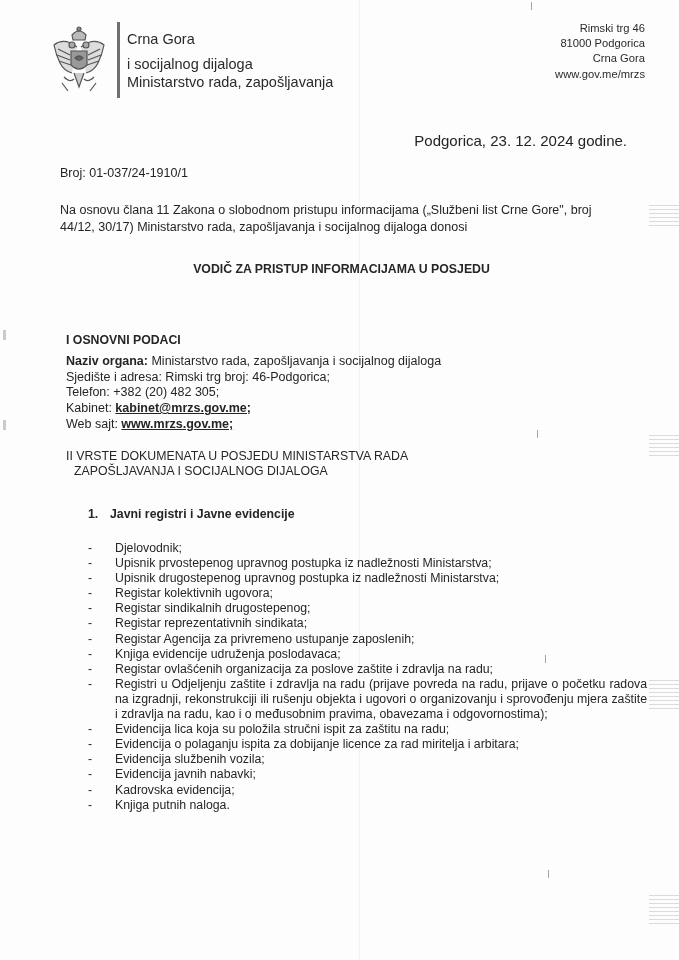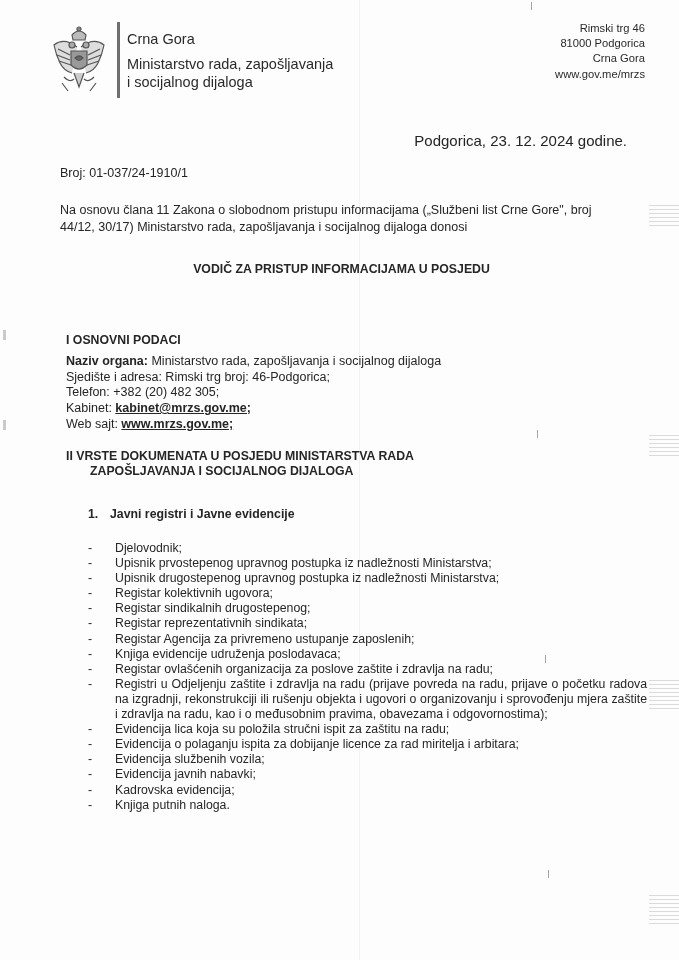--- a/index.html
+++ b/index.html
@@ -166,27 +166,27 @@
       color: #252525;
       font-weight: bold;
       text-decoration: underline;
     }
 
     
     .section2-heading {
       position: absolute;
       left: 66px;
       top: 449px;
-      font-weight: bold;
+      font-weight: normal;
       font-size: 12.3px;
       line-height: 15px;
       color: #262626;
     }
     .section2-heading span { display: block; white-space: nowrap; }
-    .section2-heading .s2 { padding-left: 8px; margin-left: 16px; }
+    .section2-heading .s2 { padding-left: 8px; }
 
     .subsection-heading {
       position: absolute;
       left: 88px;
       top: 507px;
       font-weight: bold;
       font-size: 12.3px;
       color: #262626;
     }
     .subsection-heading .num { display: inline-block; width: 22px; }
@@ -255,22 +255,22 @@
       <path d="M25 33 Q29 29 33 33 Q29 38 25 33 Z" fill="#666"></path>
 
       <path d="M24 48 L29 62 L34 48" fill="#ccc"></path>
       <path d="M14 52 Q20 58 24 54 M44 52 Q38 58 34 54"></path>
       <path d="M12 58 L18 66 M46 58 L40 66"></path>
     </g>
   </svg>
   <div class="header-divider"></div>
   <div class="org-block">
     <span class="org-country">Crna Gora</span>
+    <span class="org-name">i socijalnog dijaloga</span>
     <span class="org-name">Ministarstvo rada, zapošljavanja</span>
-    <span class="org-name">i socijalnog dijaloga</span>
   </div>
   <div class="address-block">
     <span>Rimski trg 46</span>
     <span>81000 Podgorica</span>
     <span>Crna Gora</span>
     <span>www.gov.me/mrzs</span>
   </div>
 </div>
 
 <div class="date-line">Podgorica, 23. 12. 2024 godine.</div>

